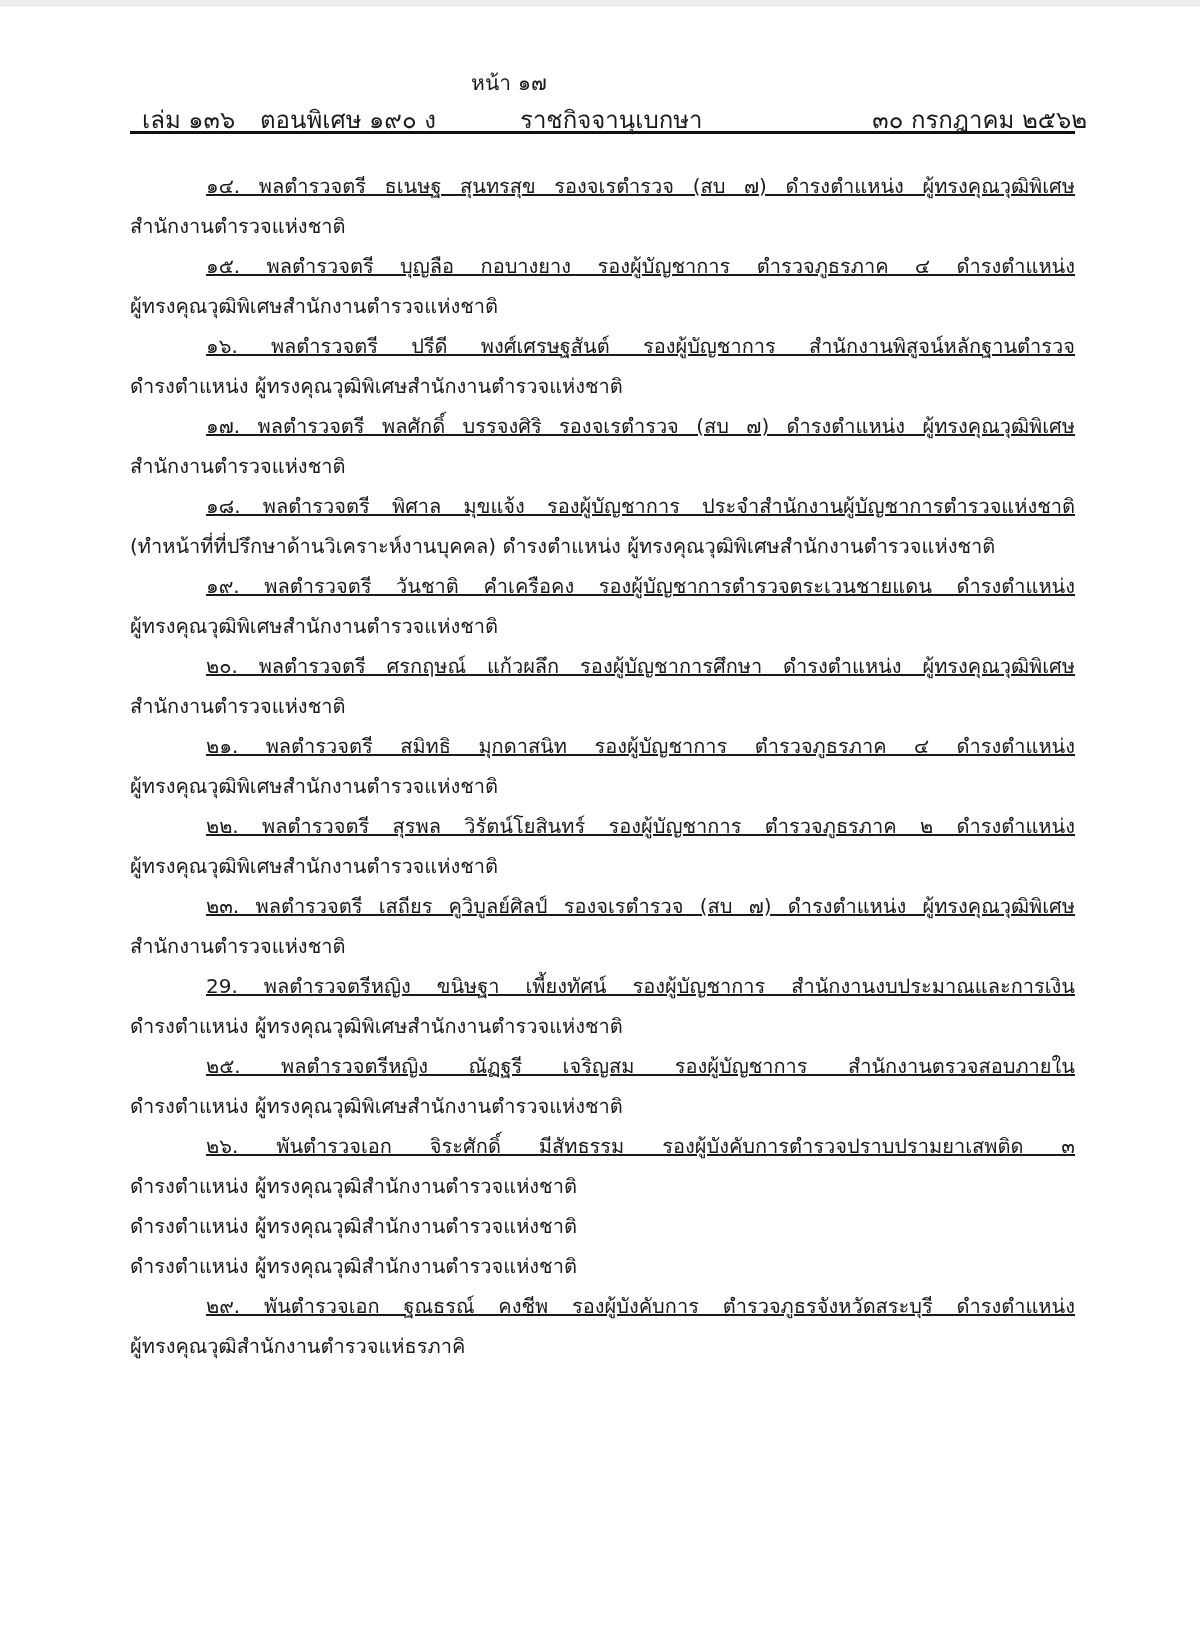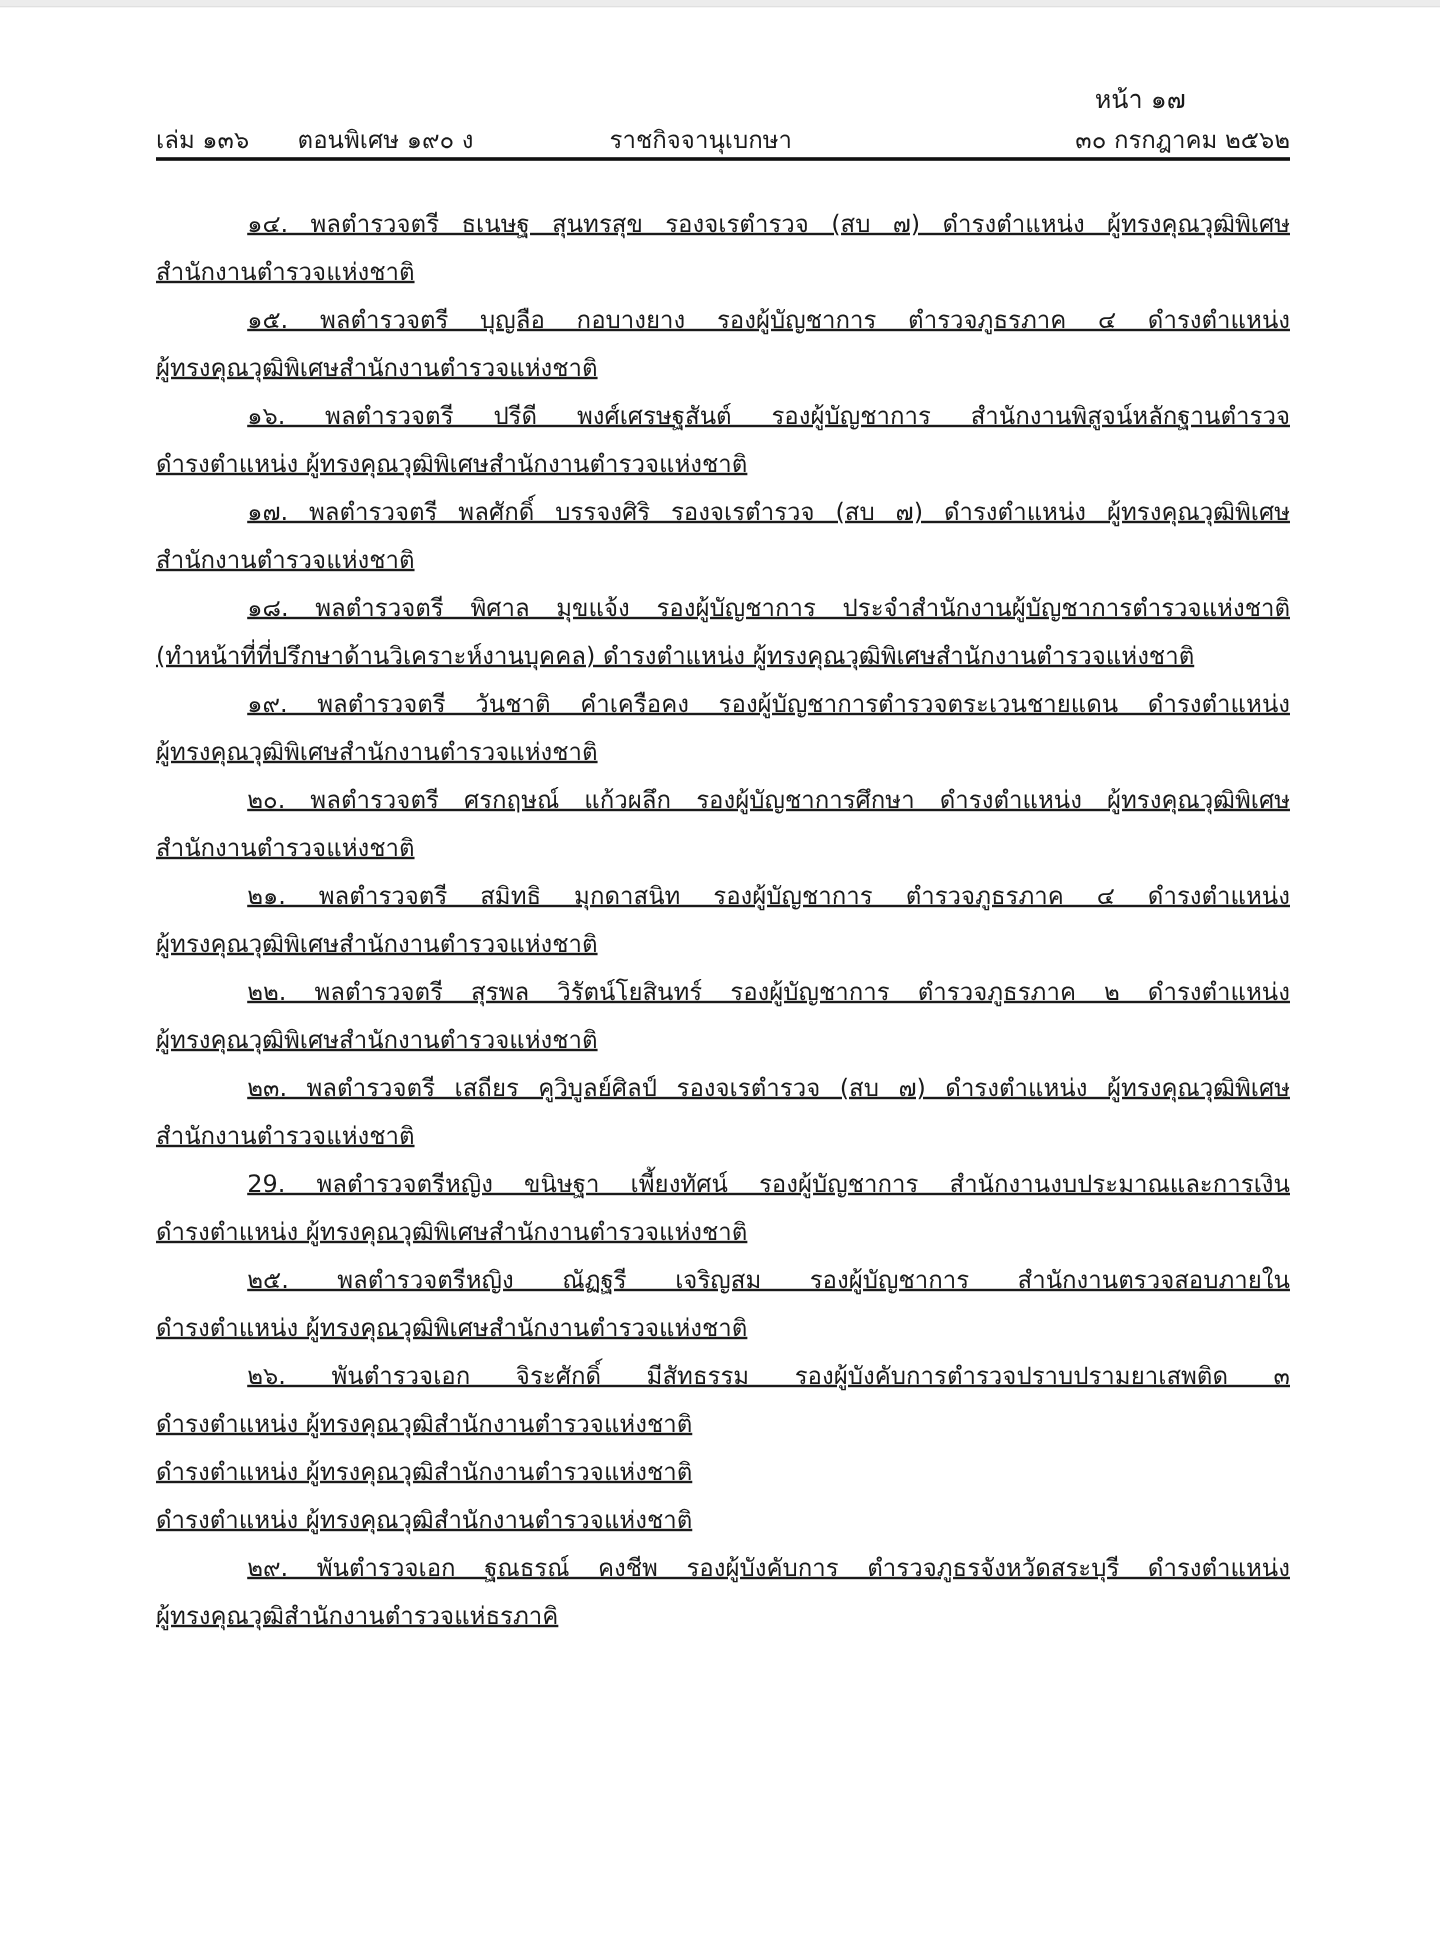--- a/index.html
+++ b/index.html
@@ -1,26 +1,26 @@
 <!DOCTYPE html>
 <html><head>
 <meta charset="utf-8">
 <style>
   html, body { margin:0; padding:0; background:#ffffff; }
   body { width:1200px; height:1628px; position:relative; overflow:hidden;
          font-family:"DejaVu Sans", sans-serif; color:#1a1a1a; }
   .topbar { position:absolute; left:0; top:0; width:1200px; height:5px; background:#ececec; border-bottom:1px solid #e0e0e0; }
-  .page-no { position:absolute; top:66px; left:6px; width:982px; text-align:right; font-size:21px; }
-  .header { position:absolute; top:100px; left:130px; width:945px; height:32px; font-size:20px; }
+  .page-no { position:absolute; top:66px; left:18px; width:982px; text-align:center; font-size:21px; }
+  .header { position:absolute; top:100px; left:142px; width:945px; height:32px; font-size:24px; }
   .header span { position:absolute; top:0; white-space:nowrap; }
   .rule { position:absolute; top:131px; left:130px; width:945px; height:3px; background:#111; }
   .body { position:absolute; top:166px; left:130px; width:945px; font-size:20px; line-height:40px; }
   .para { text-align:justify; text-align-last:left; }
   .para .first { display:block; text-indent:76px; text-align:justify; text-align-last:justify; white-space:nowrap; overflow:hidden;text-decoration:underline; }
-  .para .second { display:block; white-space:nowrap;text-decoration:underline; }
+  .para .second { display:block; white-space:nowrap; }
 </style>
 </head>
 <body>
 
 <div class="topbar"></div>
 
 <div class="page-no">หน้า ๑๗</div>
 
 <div class="header">
   <span style="left:0">เล่ม ๑๓๖</span>

